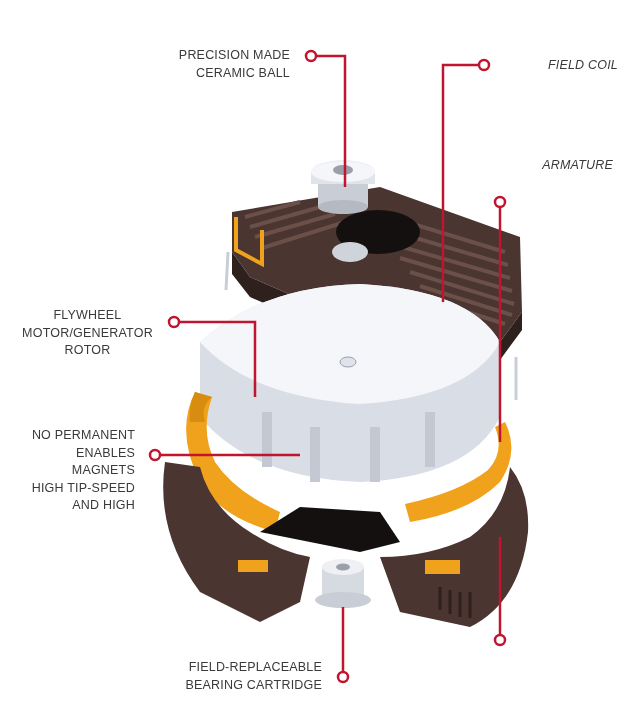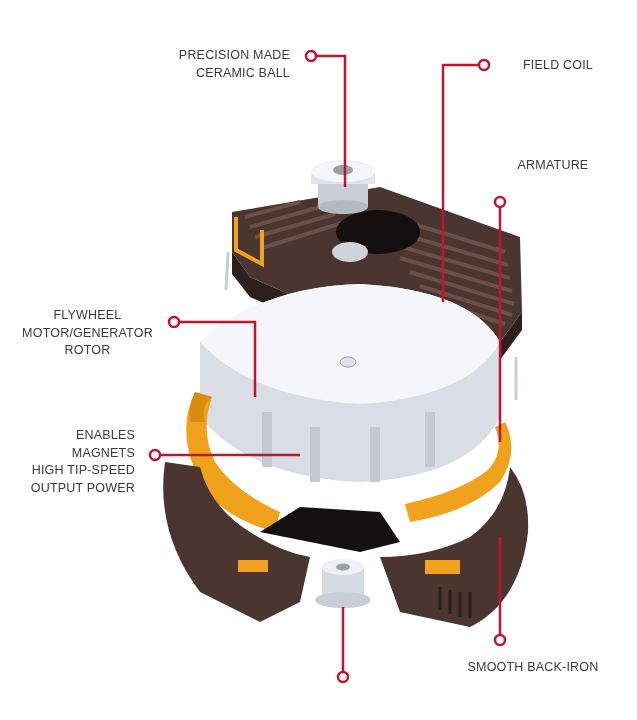--- a/index.html
+++ b/index.html
@@ -1,20 +1,20 @@
 <!DOCTYPE html>
 <html><head>
   <meta charset="utf-8">
   <style>
     html, body { margin:0; padding:0; background:#ffffff; }
     body { width:637px; height:720px; position:relative; overflow:hidden; font-family:"Liberation Sans", sans-serif; }
     .canvas { position:absolute; left:0; top:12px; width:536px; height:720px; }
     .label { position:absolute; color:#3a3a3a; font-size:12.5px; line-height:17.5px; letter-spacing:0.2px; text-transform:uppercase; }
     .label.right { text-align:right; }
-    .label.left { text-align:center; }
+    .label.left { text-align:right;font-style:italic; }
     svg.art { position:absolute; left:0; top:0; }
   </style>
 </head>
 <body>
 
 <div class="canvas">
 
   <svg class="art" width="637" height="720" viewBox="0 0 637 720">
 
     <g>
@@ -135,24 +135,28 @@
     <div>ARMATURE</div>
   </div>
 
   <div class="label right" style="left:20px; top:295px; width:135px;text-align:center;">
     <div>FLYWHEEL</div>
     <div>MOTOR/GENERATOR</div>
     <div>ROTOR</div>
   </div>
 
   <div class="label right" style="left:10px; top:415px; width:125px;">
+    <div>NO PERMANENT</div>
     <div>ENABLES</div>
     <div>MAGNETS</div>
     <div>HIGH TIP-SPEED</div>
-    <div>OUTPUT POWER</div>
+    <div>AND HIGH</div>
   </div>
 
+  <div class="label right" style="left:150px; top:647px; width:172px;">
+    <div>FIELD-REPLACEABLE</div>
+    <div>BEARING CARTRIDGE</div>
+  </div>
 
   <div class="label left" style="left:438px; top:647px; width:190px;">
-    <div>SMOOTH BACK-IRON</div>
   </div>
 
 </div>
 
 </body></html>

